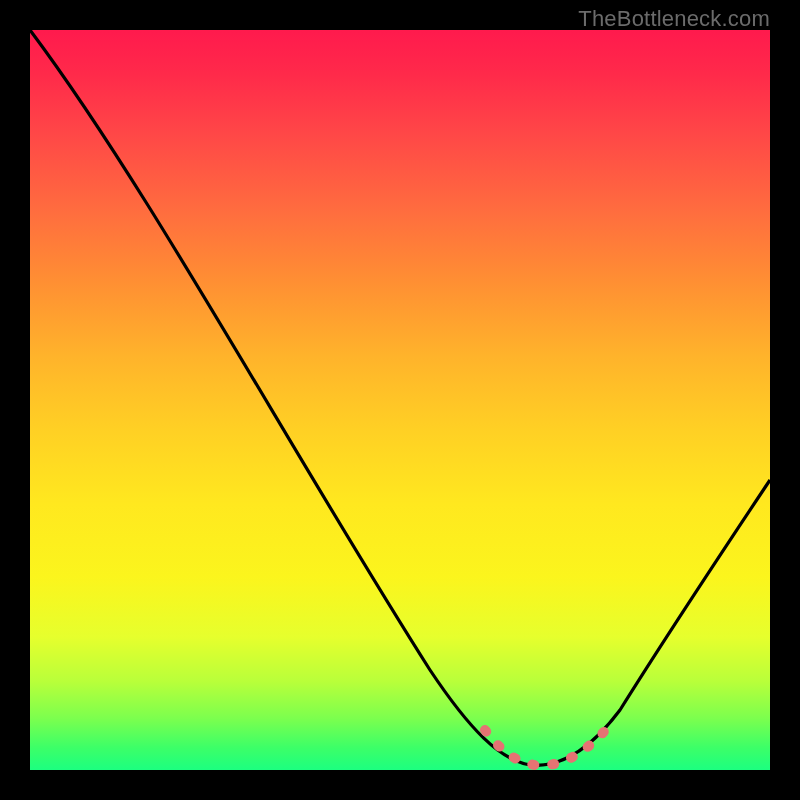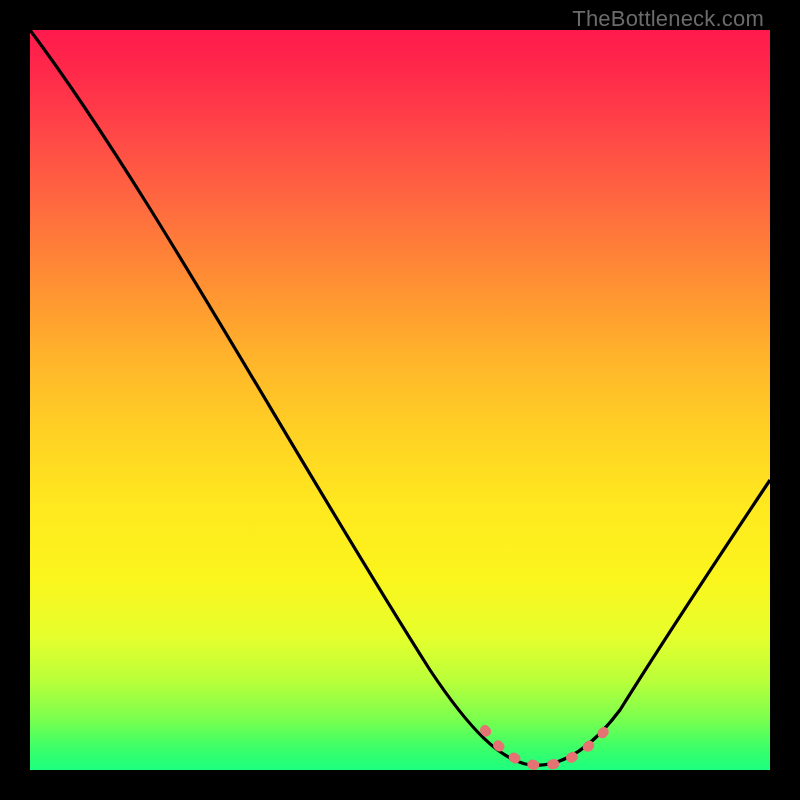--- a/index.html
+++ b/index.html
@@ -37,21 +37,21 @@
       #fbf51d 74%,
       #e6ff2d 82%,
       #b9ff3a 88%,
       #7cff4e 93%,
       #3cff68 97%,
       #1cff80 100%
     );
   }
   .watermark {
     position: absolute;
-    right: 36px;
+    right: 30px;
     top: 6px;
     color: #6b6b6b;
     font-size: 22px;
     font-weight: 500;
     letter-spacing: 0.2px;
   }
   svg.curve {
     position: absolute;
     left: 0;
     top: 0;

